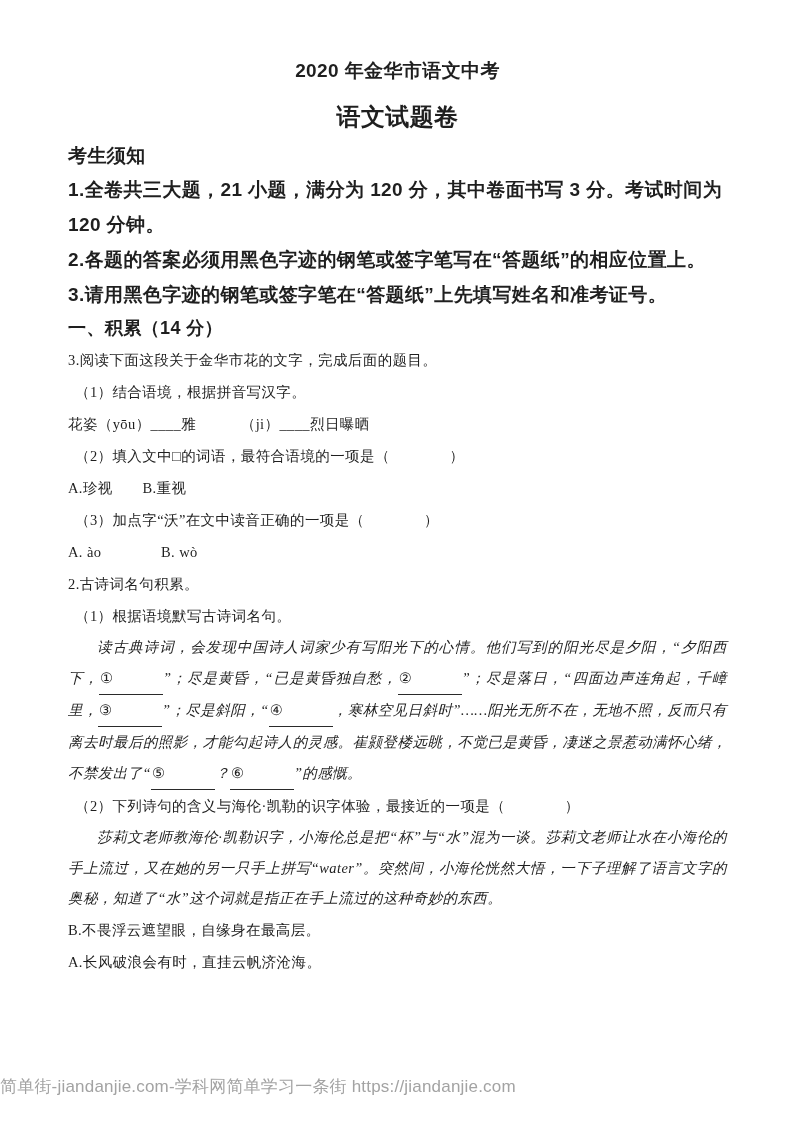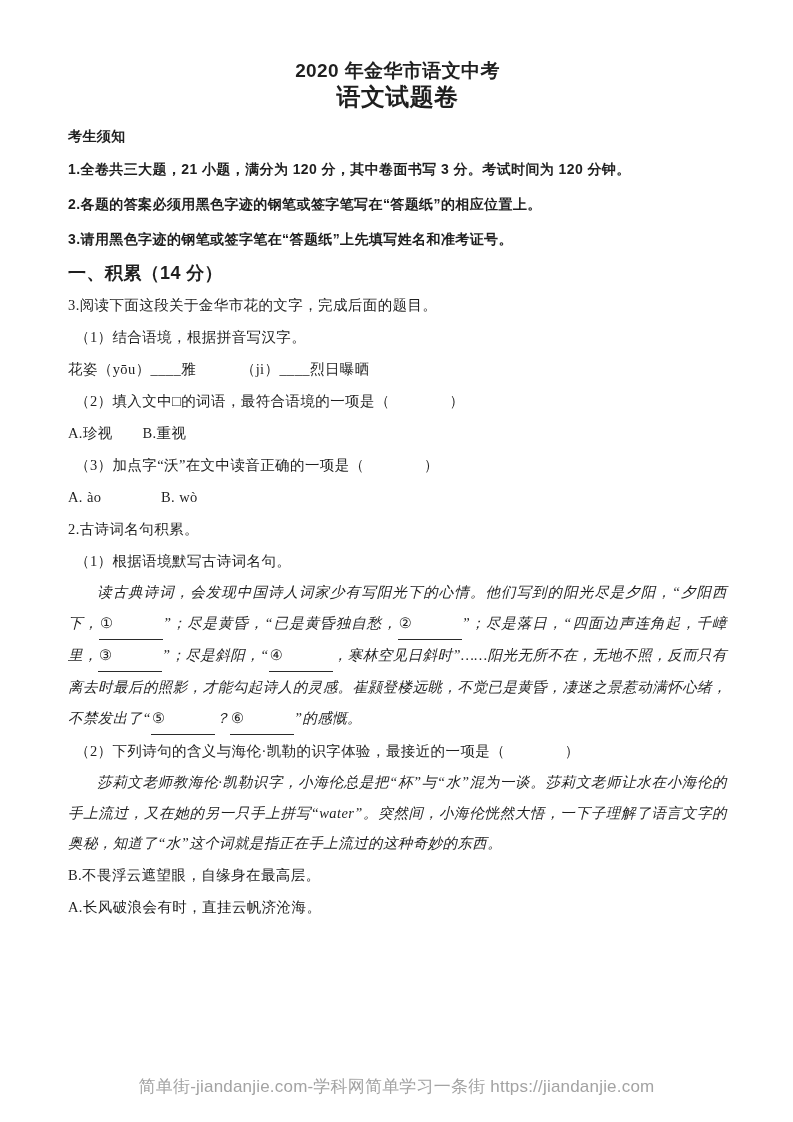--- a/index.html
+++ b/index.html
@@ -5,30 +5,30 @@
   html,body{margin:0;padding:0;background:#e8e8e8;}
   .page{
     width:793px;height:1122px;margin:0 auto;background:#ffffff;
     position:relative;overflow:hidden;color:#1f1f1f;
     font-family:"Liberation Serif","DejaVu Serif",serif;
   }
   .content{position:absolute;left:68px;top:58px;width:659px;font-size:14.5px;letter-spacing:0.4px;}
   .title{
     font-family:"Liberation Sans","DejaVu Sans",sans-serif;
     font-weight:bold;font-size:19px;line-height:26px;
-    text-align:center;margin:0 0 0 0;
+    text-align:center;margin:0 0 20px 0;
   }
   .subtitle{
     font-family:"Liberation Sans","DejaVu Sans",sans-serif;
     font-weight:bold;font-size:24px;line-height:26px;
     text-align:center;margin:0 0 10px 0;
   }
   .notice-heading,.notice-item{
     font-family:"Liberation Sans","DejaVu Sans",sans-serif;
-    font-weight:bold;font-size:14px;margin:0;
+    font-weight:bold;font-size:19px;margin:0;
   }
   .notice-heading{line-height:32px;}
   .notice-item{line-height:35px;}
   .section-heading{
     font-family:"Liberation Sans","DejaVu Sans",sans-serif;
     font-weight:bold;font-size:18px;line-height:32px;margin:0;
   }
   .line{line-height:32px;margin:0;}
   .para{line-height:30.5px;margin:0;text-align:justify;text-indent:2em;}
   .poem{line-height:31px;}
@@ -41,21 +41,20 @@
   }
   .blank .circ{padding-left:1px;}
   .dot-under{position:relative;font-style:italic;}
   .dot-under::after{
     content:"";position:absolute;left:50%;bottom:-4px;
     width:3px;height:3px;border-radius:50%;background:#2a2a2a;
     transform:translateX(-50%);
   }
   .footer{
     position:absolute;left:0;right:0;bottom:24px;
-    text-align:center;
     font-family:"Liberation Sans","DejaVu Sans",sans-serif;
     font-size:17px;letter-spacing:0.2px;
   }
 </style>
 </head>
 <body>
 
 <div class="page" style="background: rgb(255, 255, 255); color: rgb(31, 31, 31);">
   <div class="content">
 

